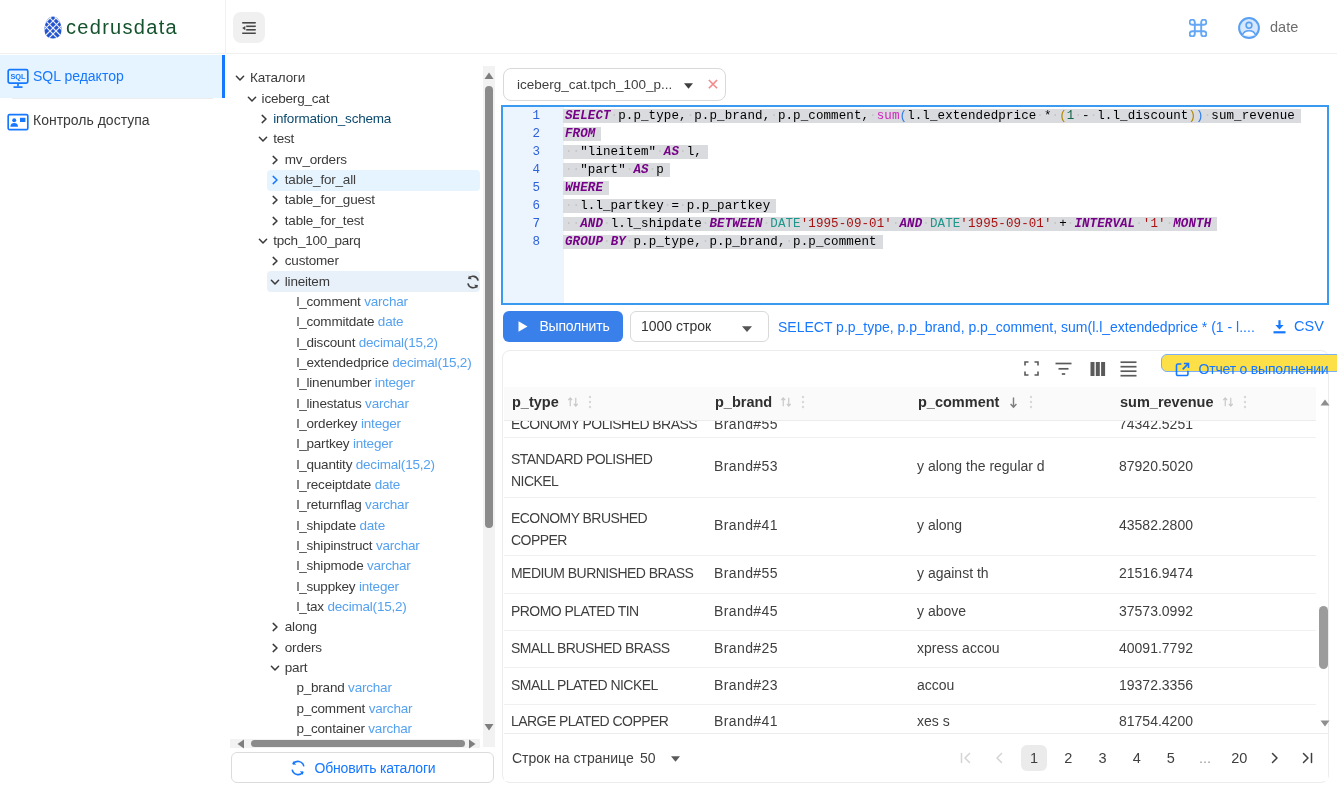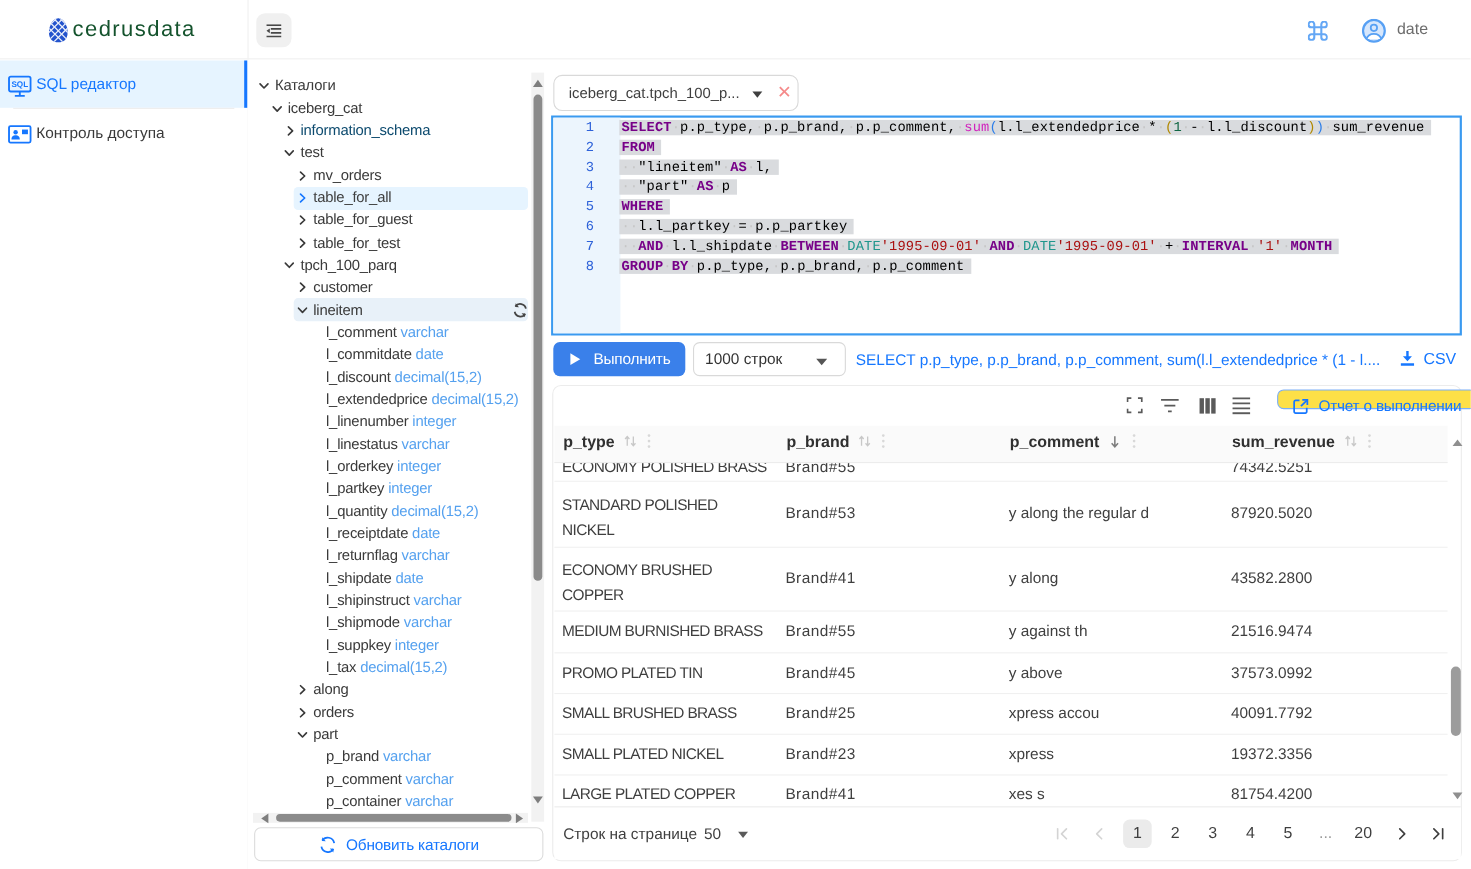--- a/index.html
+++ b/index.html
@@ -22,21 +22,21 @@
 #htrack { left:5px; top:684.5px; width:250px; height:9px; background:#f2f2f2; }
 #vthumb { left:259.5px; top:32px; width:8.5px; height:442px; background:#8b8b8b; border-radius:4px; }
 #hthumb { left:26px; top:685.5px; width:214px; height:7px; background:#8b8b8b; border-radius:3.5px; }
 #main { left:495px; top:54px; width:842px; height:736px; background:#fff; }
 #tab { left:8px; top:14px; width:223px; height:33px; border:1px solid #d9d9d9; border-radius:8px; background:#fff; font-size:13.5px; color:#3f3f3f; line-height:31px; padding-left:13px; }
 #editor { left:6px; top:51px; width:828px; height:200px; border:2px solid #3a9af0; background:#fff; }
 #gutter { left:0; top:0; width:61px; height:196px; background:#ecf5fd; }
 .lnum { position:absolute; left:0px; font-size:12.5px; line-height:18px; font-family:"Liberation Mono",monospace; color:#2e62d9; width:37px; text-align:right; }
 .cline { position:absolute; left:62px; font-size:12.5px; line-height:18px; letter-spacing:0.1px; font-family:"Liberation Mono",monospace; color:#000; white-space:pre; }
 .sel { background:#d9dbde; padding-right:6px; padding-left:2px; margin-left:-2px; }
-.kw { color:#770088; font-weight:bold; }
+.kw { color:#770088; font-weight:bold;font-style:italic; }
 .fn { color:#d123bd; }
 .dt { color:#1f968c; }
 .st { color:#aa1111; }
 .nm { color:#116644; }
 .ws { color:#c6c6c6; }
 .p1 { color:#2b7de9; }
 .p2 { color:#b08800; }
 #runbtn { left:8px; top:257px; width:120px; height:31px; background:#3a80ea; border-radius:6px; color:#fff; font-size:14px; letter-spacing:-0.2px; text-align:center; line-height:31px; }
 #rowsel { left:135px; top:257px; width:139px; height:31px; border:1px solid #d9d9d9; border-radius:6px; background:#fff; font-size:14px; color:#333; line-height:29px; padding-left:10px; }
 #qlink { left:283px; top:265px; font-size:14px; color:#1677ff; white-space:nowrap; }
@@ -319,21 +319,21 @@
 <div class="cell" style="left:414px;top:251.5px">y above</div>
 <div class="cell" style="left:616px;top:251.5px">37573.0992</div>
 <div class="rowline" style="top:279.0px"></div>
 <div class="cell c0" style="left:8px;top:288.5px">SMALL BRUSHED BRASS</div>
 <div class="cell c1" style="left:211px;top:288.5px">Brand#25</div>
 <div class="cell" style="left:414px;top:288.5px">xpress accou</div>
 <div class="cell" style="left:616px;top:288.5px">40091.7792</div>
 <div class="rowline" style="top:316.0px"></div>
 <div class="cell c0" style="left:8px;top:325.5px">SMALL PLATED NICKEL</div>
 <div class="cell c1" style="left:211px;top:325.5px">Brand#23</div>
-<div class="cell" style="left:414px;top:325.5px">xpress</div>
+<div class="cell" style="left:414px;top:325.5px">accou</div>
 <div class="cell" style="left:616px;top:325.5px">19372.3356</div>
 <div class="rowline" style="top:353.0px"></div>
 <div class="cell c0" style="left:8px;top:361.5px">LARGE PLATED COPPER</div>
 <div class="cell c1" style="left:211px;top:361.5px">Brand#41</div>
 <div class="cell" style="left:414px;top:361.5px">xes s</div>
 <div class="cell" style="left:616px;top:361.5px">81754.4200</div>
       </div>
       <div class="abs" id="thead">
         <div class="th" style="left:8px">p_type<svg style="margin-left:8px;vertical-align:-1px" width="12" height="12" viewBox="0 0 13 13">
 <path d="M3.5 11 L3.5 2.2 M1.4 4.4 L3.5 2 L5.6 4.4" stroke="#c8c8c8" stroke-width="1.3" fill="none"></path>

